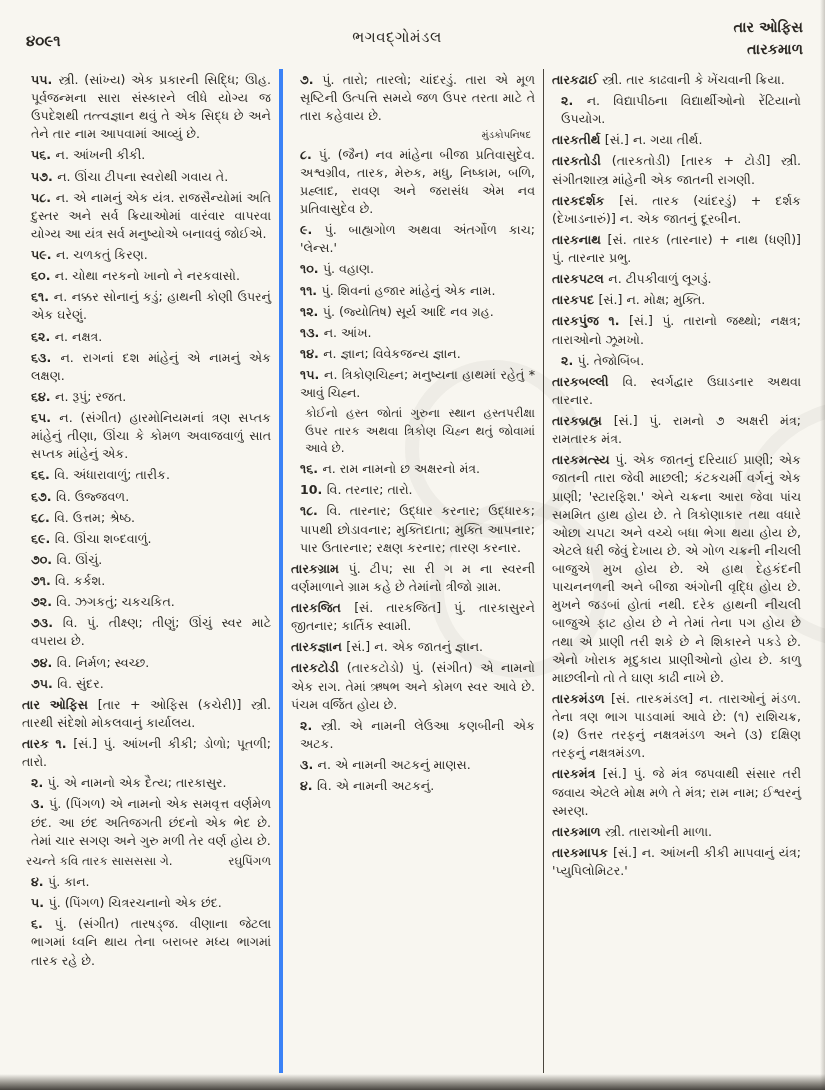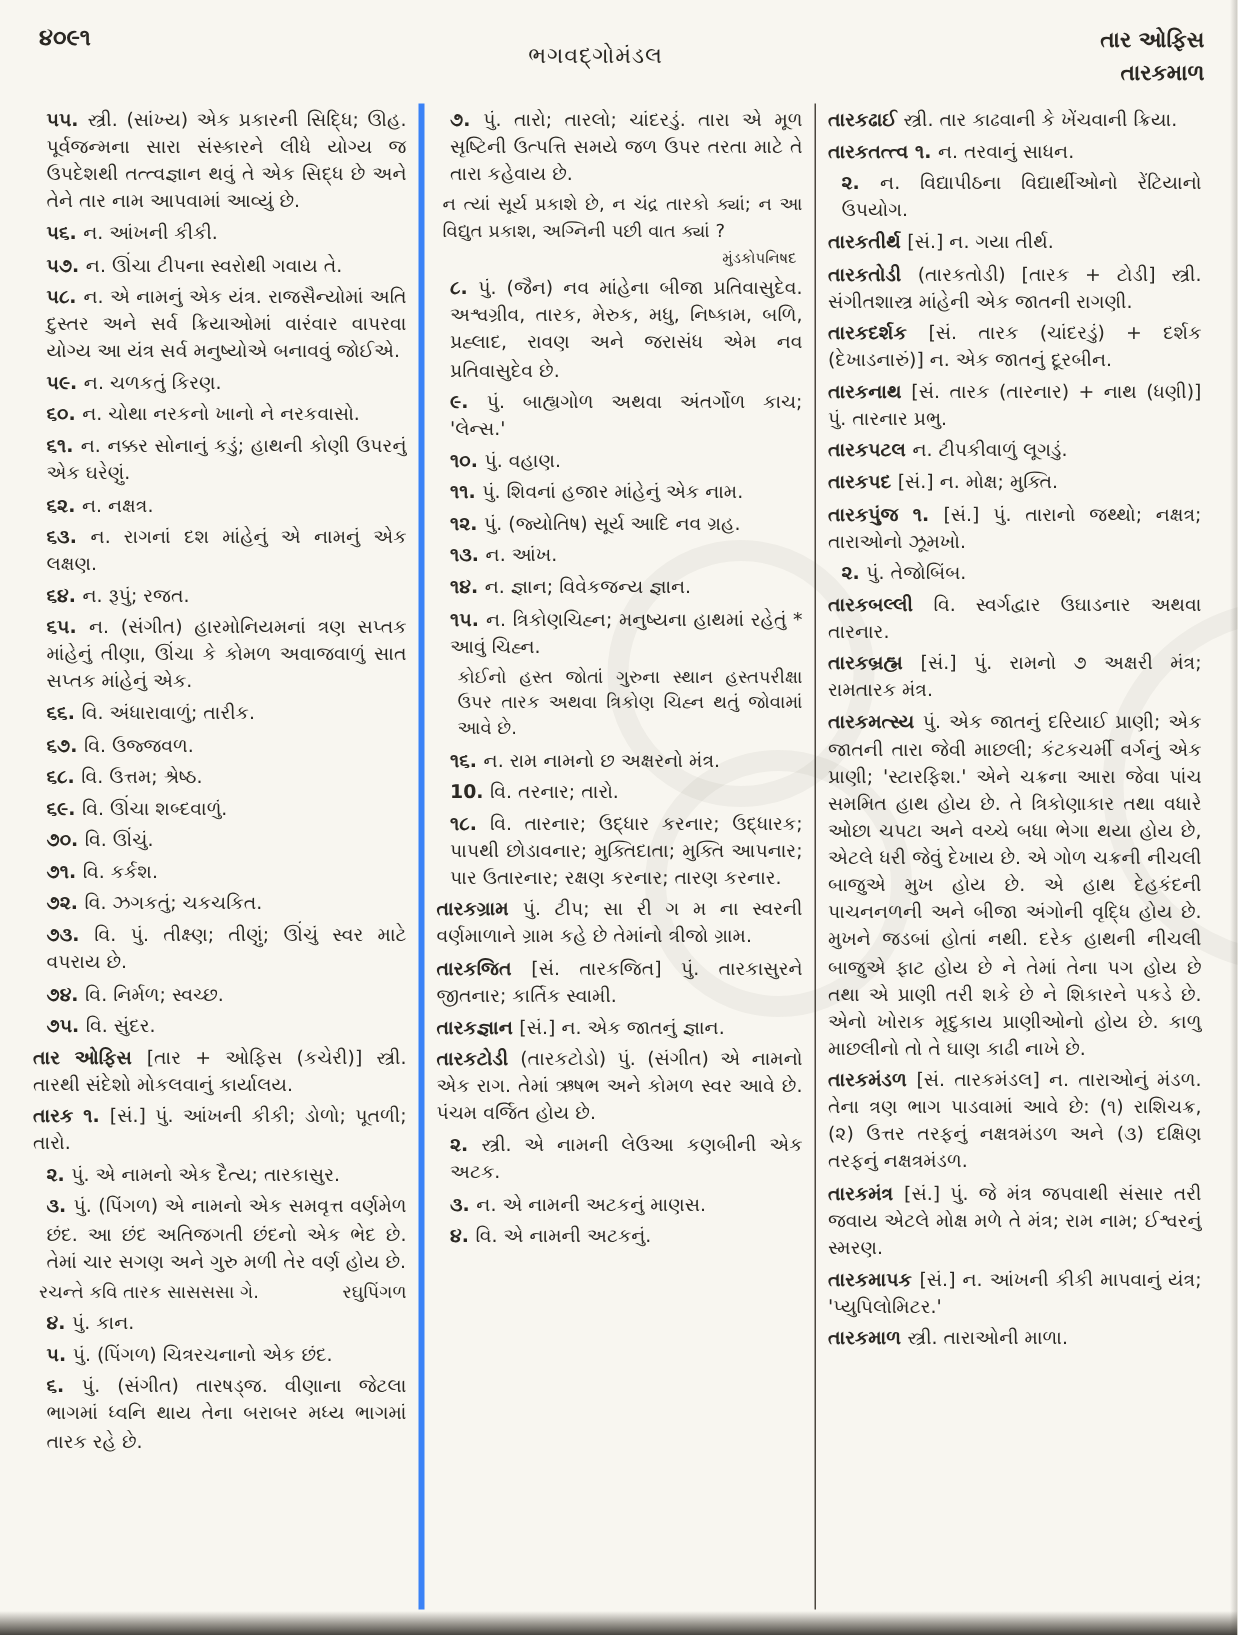--- a/index.html
+++ b/index.html
@@ -12,21 +12,21 @@
     position:relative;width:825px;height:1090px;
     background:#f8f6f0;
     color:#2b2823;
     overflow:hidden;
   }
   .page-header{
     position:relative;
     display:flex;justify-content:space-between;align-items:flex-start;
     padding:16px 22px 4px 26px;
   }
-  .page-number{font-size:15px;font-weight:bold;margin-top:0;}
+  .page-number{font-size:15px;font-weight:bold;margin-top:16px;}
   .book-title{font-size:15px;font-weight:normal;margin-top:12px;letter-spacing:.5px;}
   .guide-words{text-align:right;font-size:14.5px;font-weight:bold;line-height:1.55;}
   .columns{
     position:relative;
     display:flex;
     padding:4px 14px 0 14px;
     height:1008px;
     box-sizing:border-box;
   }
   .col{
@@ -109,21 +109,20 @@
         <p class="entry hw"><b>તારક ૧. </b>[સં.] પું. આંખની કીકી; ડોળો; પૂતળી; તારો.</p>
         <p class="entry sense"><b>૨. </b>પું. એ નામનો એક દૈત્ય; તારકાસુર.</p>
         <p class="entry sense"><b>૩. </b>પું. (પિંગળ) એ નામનો એક સમવૃત્ત વર્ણમેળ છંદ. આ છંદ અતિજગતી છંદનો એક ભેદ છે. તેમાં ચાર સગણ અને ગુરુ મળી તેર વર્ણ હોય છે.</p>
         <p class="entry verse"><span class="attribution">રઘુપિંગળ</span>રચન્તે કવિ તારક સાસસસા ગે.</p>
         <p class="entry sense"><b>૪. </b>પું. કાન.</p>
         <p class="entry sense"><b>૫. </b>પું. (પિંગળ) ચિત્રરચનાનો એક છંદ.</p>
         <p class="entry sense"><b>૬. </b>પું. (સંગીત) તારષડ્જ. વીણાના જેટલા ભાગમાં ધ્વનિ થાય તેના બરાબર મધ્ય ભાગમાં તારક રહે છે.</p>
       </section>
     <section class="col mid">
         <p class="entry sense"><b>૭. </b>પું. તારો; તારલો; ચાંદરડું. તારા એ મૂળ સૃષ્ટિની ઉત્પત્તિ સમયે જળ ઉપર તરતા માટે તે તારા કહેવાય છે.</p>
-        <p class="entry verse">ન ત્યાં સૂર્ય પ્રકાશે છે, ન ચંદ્ર તારકો ક્યાં; ન આ વિદ્યુત પ્રકાશ, અગ્નિની પછી વાત ક્યાં ?</p>
         <p class="entry cite">મુંડકોપનિષદ</p>
         <p class="entry sense"><b>૮. </b>પું. (જૈન) નવ માંહેના બીજા પ્રતિવાસુદેવ. અશ્વગ્રીવ, તારક, મેરુક, મધુ, નિષ્કામ, બળિ, પ્રહ્લાદ, રાવણ અને જરાસંધ એમ નવ પ્રતિવાસુદેવ છે.</p>
         <p class="entry sense"><b>૯. </b>પું. બાહ્યગોળ અથવા અંતર્ગોળ કાચ; 'લેન્સ.'</p>
         <p class="entry sense"><b>૧૦. </b>પું. વહાણ.</p>
         <p class="entry sense"><b>૧૧. </b>પું. શિવનાં હજાર માંહેનું એક નામ.</p>
         <p class="entry sense"><b>૧૨. </b>પું. (જ્યોતિષ) સૂર્ય આદિ નવ ગ્રહ.</p>
         <p class="entry sense"><b>૧૩. </b>ન. આંખ.</p>
         <p class="entry sense"><b>૧૪. </b>ન. જ્ઞાન; વિવેકજન્ય જ્ઞાન.</p>
         <p class="entry sense"><b>૧૫. </b>ન. ત્રિકોણચિહ્ન; મનુષ્યના હાથમાં રહેતું * આવું ચિહ્ન.</p>
         <p class="entry quote"><span class="attribution">હસ્તપરીક્ષા</span>કોઈનો હસ્ત જોતાં ગુરુના સ્થાન ઉપર તારક અથવા ત્રિકોણ ચિહ્ન થતું જોવામાં આવે છે.</p>
@@ -133,35 +132,34 @@
         <p class="entry hw"><b>તારકગ્રામ </b>પું. ટીપ; સા રી ગ મ ના સ્વરની વર્ણમાળાને ગ્રામ કહે છે તેમાંનો ત્રીજો ગ્રામ.</p>
         <p class="entry hw"><b>તારકજિત </b>[સં. તારકજિત] પું. તારકાસુરને જીતનાર; કાર્તિક સ્વામી.</p>
         <p class="entry hw"><b>તારકજ્ઞાન </b>[સં.] ન. એક જાતનું જ્ઞાન.</p>
         <p class="entry hw"><b>તારકટોડી </b>(તારકટોડો) પું. (સંગીત) એ નામનો એક રાગ. તેમાં ઋષભ અને કોમળ સ્વર આવે છે. પંચમ વર્જિત હોય છે.</p>
         <p class="entry sense"><b>૨. </b>સ્ત્રી. એ નામની લેઉઆ કણબીની એક અટક.</p>
         <p class="entry sense"><b>૩. </b>ન. એ નામની અટકનું માણસ.</p>
         <p class="entry sense"><b>૪. </b>વિ. એ નામની અટકનું.</p>
       </section>
     <section class="col">
         <p class="entry hw"><b>તારકઢાઈ </b>સ્ત્રી. તાર કાઢવાની કે ખેંચવાની ક્રિયા.</p>
-        <p class="entry hw"><b>તારકતત્ત્વ ૧. </b>ન. તરવાનું સાધન.</p>
         <p class="entry sense"><b>૨. </b>ન. વિદ્યાપીઠના વિદ્યાર્થીઓનો રેંટિયાનો ઉપયોગ.</p>
         <p class="entry hw"><b>તારકતીર્થ </b>[સં.] ન. ગયા તીર્થ.</p>
         <p class="entry hw"><b>તારકતોડી </b>(તારકતોડી) [તારક + ટોડી] સ્ત્રી. સંગીતશાસ્ત્ર માંહેની એક જાતની રાગણી.</p>
         <p class="entry hw"><b>તારકદર્શક </b>[સં. તારક (ચાંદરડું) + દર્શક (દેખાડનારું)] ન. એક જાતનું દૂરબીન.</p>
         <p class="entry hw"><b>તારકનાથ </b>[સં. તારક (તારનાર) + નાથ (ધણી)] પું. તારનાર પ્રભુ.</p>
         <p class="entry hw"><b>તારકપટલ </b>ન. ટીપકીવાળું લૂગડું.</p>
         <p class="entry hw"><b>તારકપદ </b>[સં.] ન. મોક્ષ; મુક્તિ.</p>
         <p class="entry hw"><b>તારકપુંજ ૧. </b>[સં.] પું. તારાનો જથ્થો; નક્ષત્ર; તારાઓનો ઝૂમખો.</p>
         <p class="entry sense"><b>૨. </b>પું. તેજોબિંબ.</p>
         <p class="entry hw"><b>તારકબલ્લી </b>વિ. સ્વર્ગદ્વાર ઉઘાડનાર અથવા તારનાર.</p>
         <p class="entry hw"><b>તારકબ્રહ્મ </b>[સં.] પું. રામનો ૭ અક્ષરી મંત્ર; રામતારક મંત્ર.</p>
         <p class="entry hw"><b>તારકમત્સ્ય </b>પું. એક જાતનું દરિયાઈ પ્રાણી; એક જાતની તારા જેવી માછલી; કંટકચર્મી વર્ગનું એક પ્રાણી; 'સ્ટારફિશ.' એને ચક્રના આરા જેવા પાંચ સમમિત હાથ હોય છે. તે ત્રિકોણાકાર તથા વધારે ઓછા ચપટા અને વચ્ચે બધા ભેગા થયા હોય છે, એટલે ધરી જેવું દેખાય છે. એ ગોળ ચક્રની નીચલી બાજુએ મુખ હોય છે. એ હાથ દેહકંદની પાચનનળની અને બીજા અંગોની વૃદ્ધિ હોય છે. મુખને જડબાં હોતાં નથી. દરેક હાથની નીચલી બાજુએ ફાટ હોય છે ને તેમાં તેના પગ હોય છે તથા એ પ્રાણી તરી શકે છે ને શિકારને પકડે છે. એનો ખોરાક મૃદુકાય પ્રાણીઓનો હોય છે. કાળુ માછલીનો તો તે ઘાણ કાઢી નાખે છે.</p>
         <p class="entry hw"><b>તારકમંડળ </b>[સં. તારકમંડલ] ન. તારાઓનું મંડળ. તેના ત્રણ ભાગ પાડવામાં આવે છે: (૧) રાશિચક્ર, (૨) ઉત્તર તરફનું નક્ષત્રમંડળ અને (૩) દક્ષિણ તરફનું નક્ષત્રમંડળ.</p>
         <p class="entry hw"><b>તારકમંત્ર </b>[સં.] પું. જે મંત્ર જપવાથી સંસાર તરી જવાય એટલે મોક્ષ મળે તે મંત્ર; રામ નામ; ઈશ્વરનું સ્મરણ.</p>
+        <p class="entry hw"><b>તારકમાળ </b>સ્ત્રી. તારાઓની માળા.</p>
         <p class="entry hw"><b>તારકમાપક </b>[સં.] ન. આંખની કીકી માપવાનું યંત્ર; 'પ્યુપિલોમિટર.'</p>
-        <p class="entry hw"><b>તારકમાળ </b>સ્ત્રી. તારાઓની માળા.</p>
       </section>
   </main>
 
   <div class="scan-edge-right"></div>
   <div class="scan-edge-bottom"></div>
 </div>
 
 </body></html>

